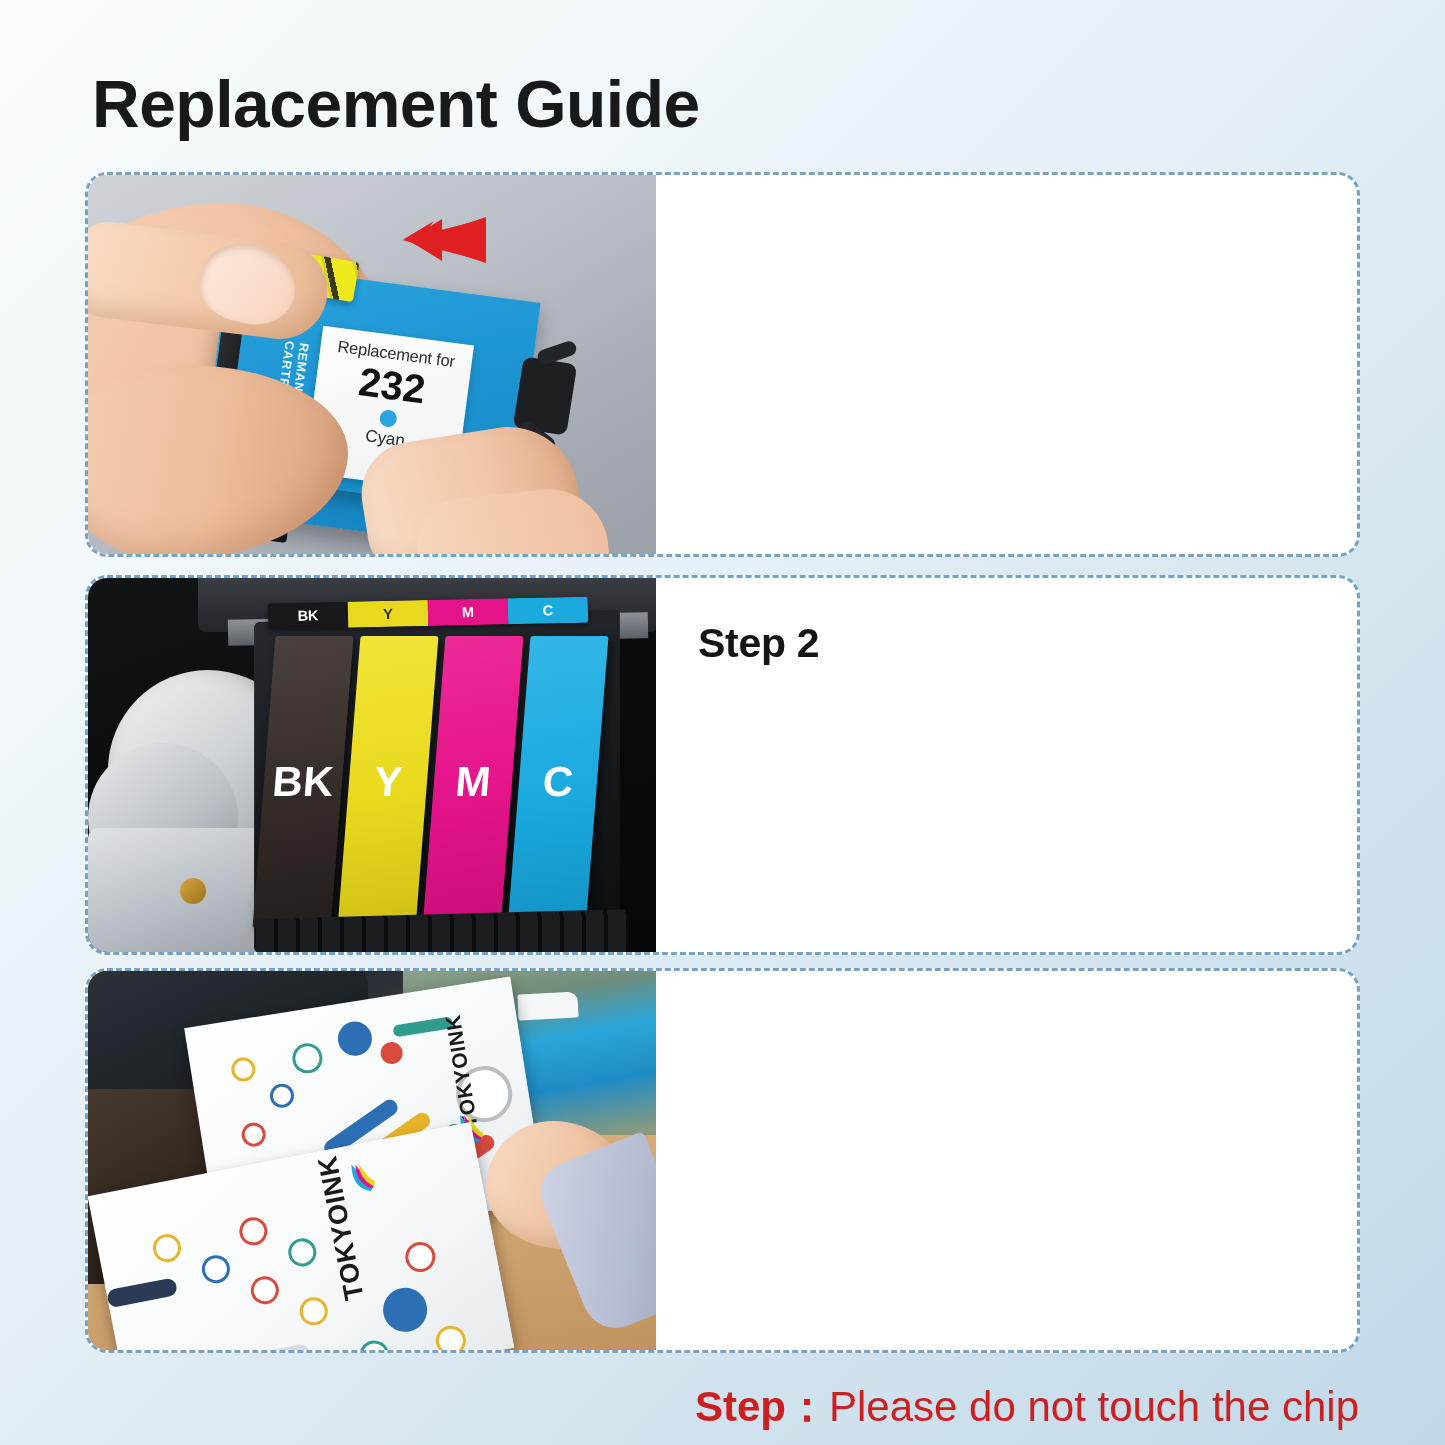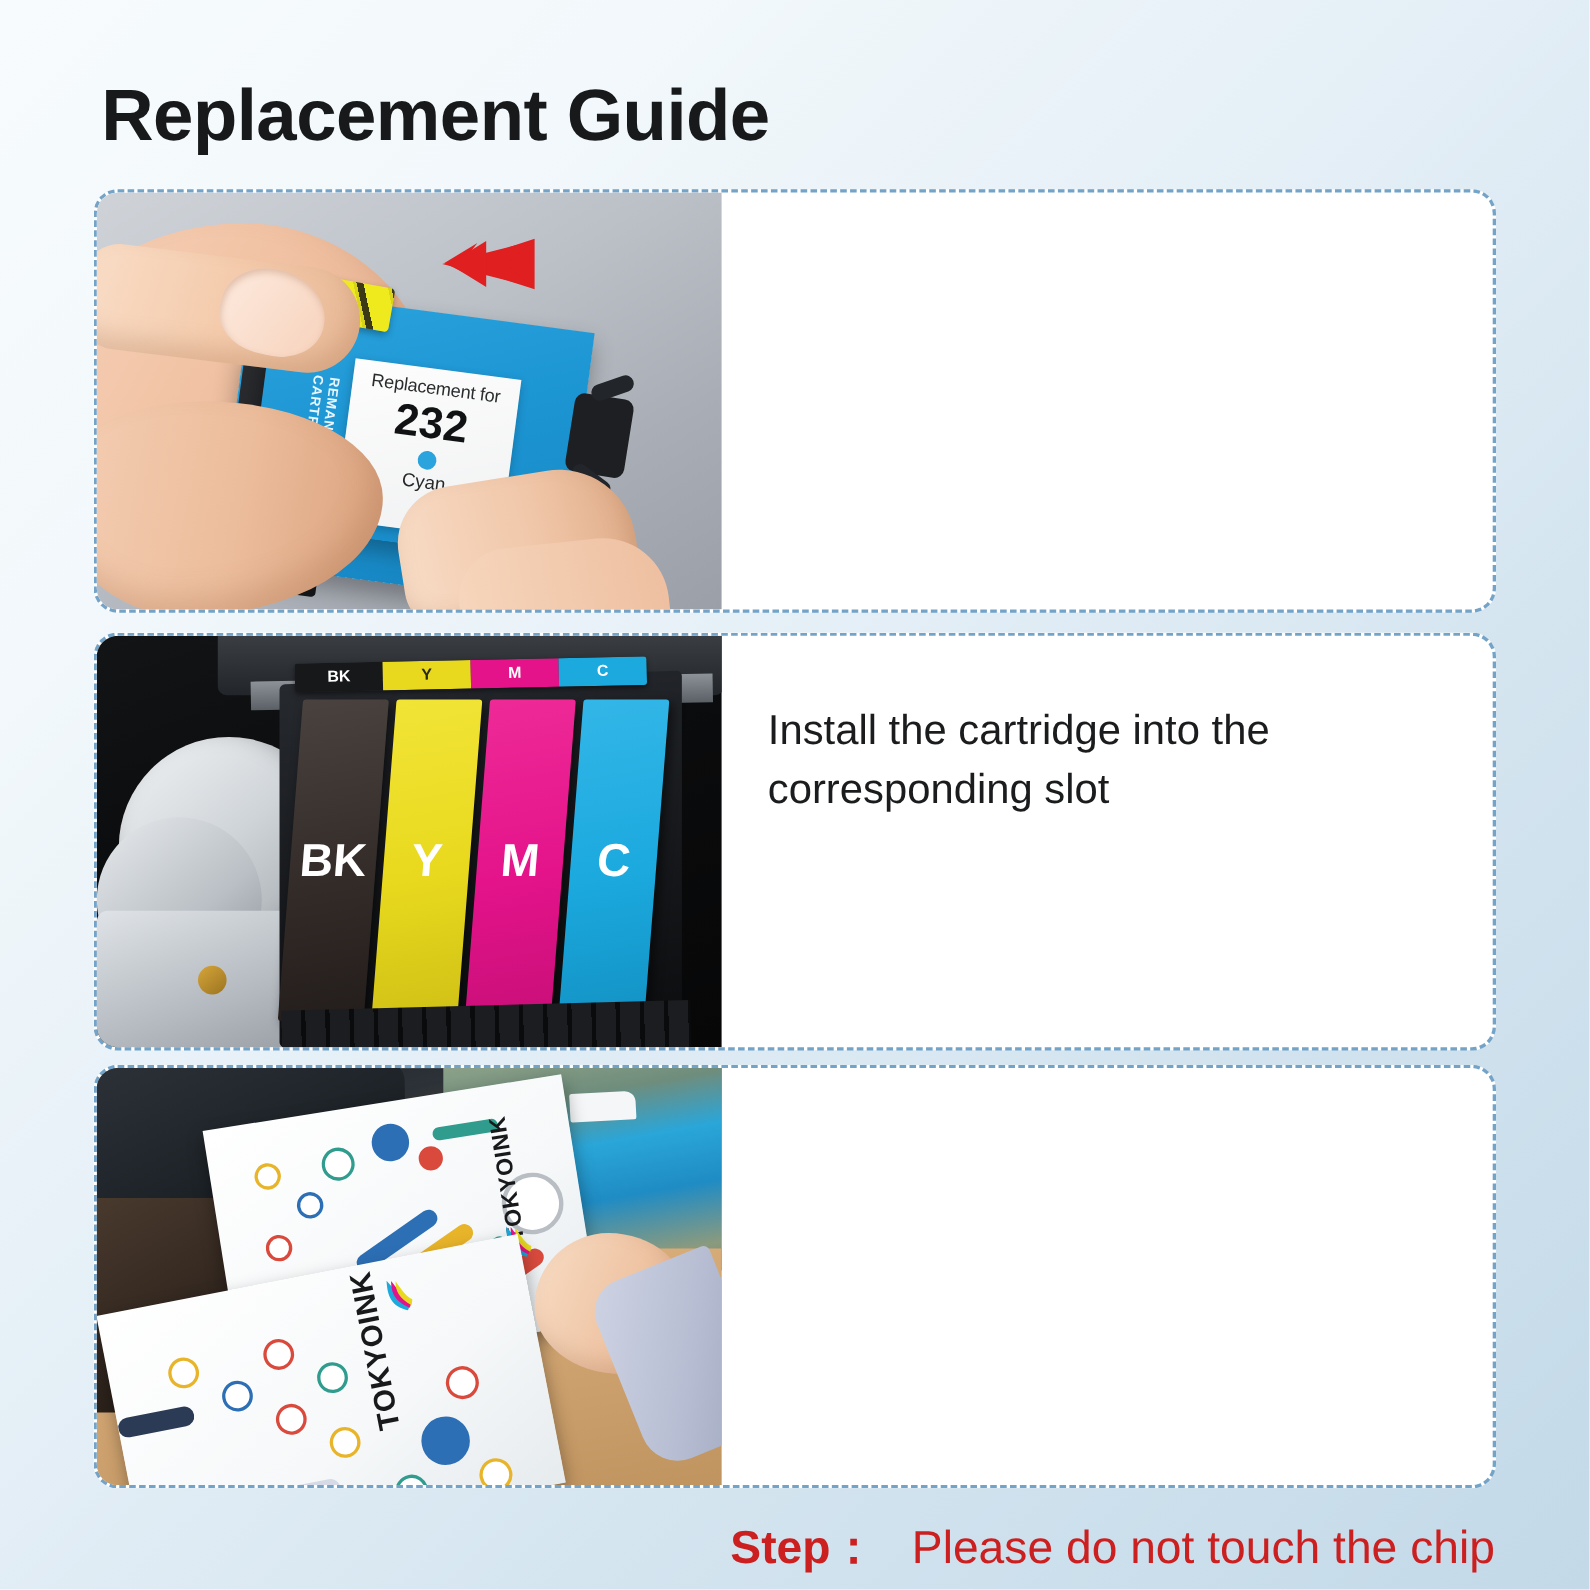--- a/index.html
+++ b/index.html
@@ -236,21 +236,21 @@
     background:linear-gradient(120deg,#cfd4e4 0%,#b6bdd2 55%,#9aa2ba 100%);
     border-radius:30px 6px 6px 34px; transform:rotate(-22deg);
   }
 
   
   .note{
     position:absolute; right:86px; top:1379px;
     font-size:42px; color:#cc1f1f; white-space:nowrap;
   }
   .note .nb{ font-weight:bold; }
-  .note .nt{ margin-left:32px; }
+  .note .nt{ margin-left:1px; }
 </style>
 </head>
 <body>
 
 <div class="page-title">Replacement Guide</div>
 
 <div class="card" id="card1">
 
   <div class="photo p1">
     <div class="hand"></div>
@@ -307,21 +307,21 @@
     <div class="carts">
       <div class="ct bk">BK</div>
       <div class="ct y">Y</div>
       <div class="ct m">M</div>
       <div class="ct c">C</div>
     </div>
     <div class="footer"></div>
   </div>
 
   <div class="txt">
-    <div class="step-desc">Install the cartridge into the corresponding slot</div>
+    <div class="step-title">Step 2</div>
   </div>
 </div>
 
 <div class="card" id="card3">
 
   <div class="photo p3">
     <div class="sea"></div>
     <div class="boat"></div>
     <div class="desk"></div>
     <div class="printer"></div>

